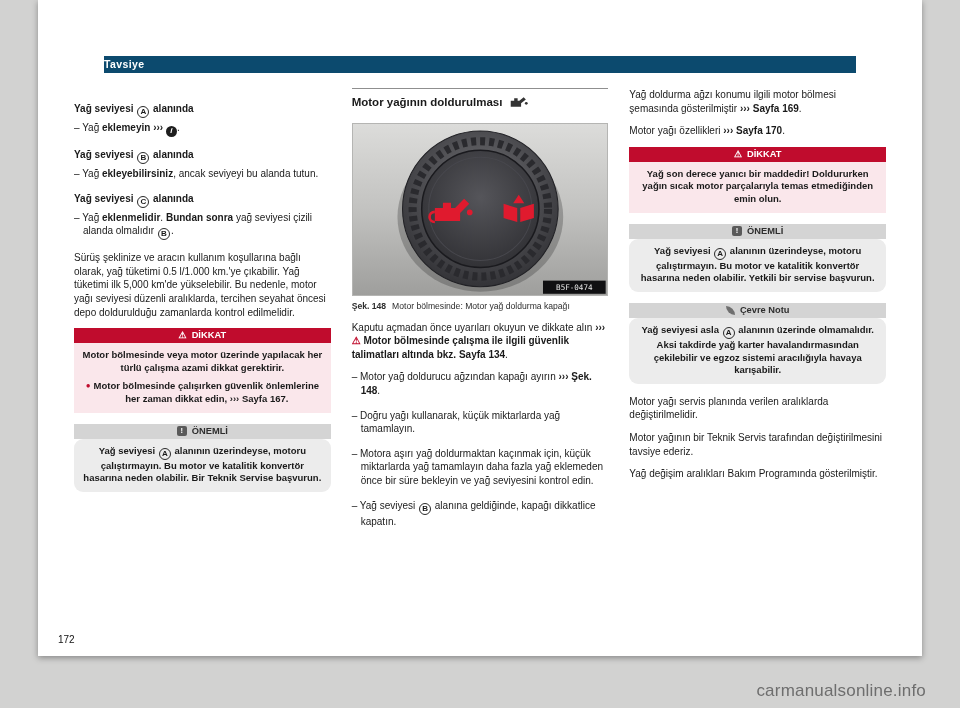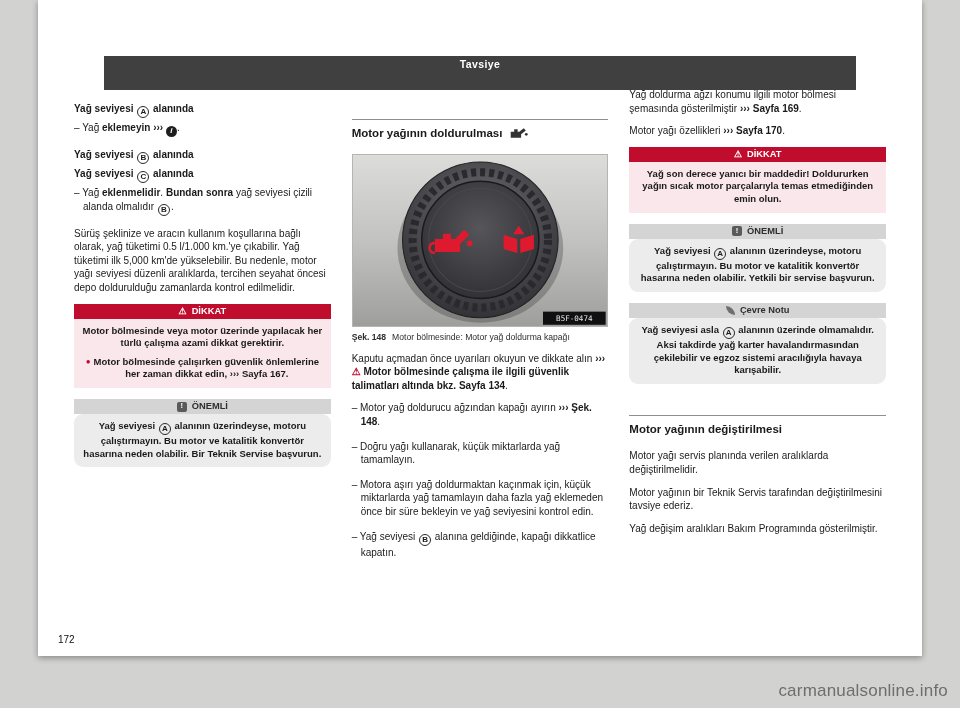--- a/index.html
+++ b/index.html
@@ -10,23 +10,23 @@
     position:relative;
     overflow:hidden;
     color:#1a1a1a;
   }
   .page {
     position:absolute; left:38px; top:0; width:884px; height:656px;
     background:#ffffff;
     box-shadow:0 2px 6px rgba(0,0,0,.35);
   }
   .tavsiye-bar {
-    position:absolute; top:56px; left:66px; right:66px; height:34px;
-    background:#404040; color:#fff;
-    font-size:10.5px; font-weight:bold; text-align:center; line-height:17px;
+    position:absolute; top:56px; left:66px; right:66px; height:17px;
+    background:#0c4a6e; color:#fff;
+    font-size:10.5px; font-weight:bold; line-height:17px;
     letter-spacing:.4px;
   }
   .cols {
     position:absolute; top:88px; left:36px; right:36px; bottom:40px;
     display:flex; gap:21px;
   }
   .col { flex:1; font-size:10px; line-height:1.36; }
   .col-1 { padding-top:14px; }
 
   .b { font-weight:bold; }
@@ -46,21 +46,21 @@
     background:#1e1e1e; color:#fff; font-size:8px; font-weight:bold; font-style:italic;
     vertical-align:-2px; text-indent:0;
   }
   .inl.warning-icon { color:#c00c2d; font-size:10px; font-weight:bold; text-indent:0; }
 
   .h2 {
     font-size:11.5px; font-weight:bold;
     border-top:1px solid #8f8f8f;
     padding:6px 0 5px;
     margin-bottom:7px;
-    display:flex; align-items:center; gap:7px;margin-top:31px;
+    display:flex; align-items:center; gap:7px;
   }
   .h-icon { width:19px; height:13px; flex:0 0 auto; }
 
   .fig { border:1px solid #b5b5b3; margin-bottom:5px; background:#f9a8d4; }
   .fig svg { display:block; width:100%; height:auto; }
   .fig-caption { font-size:8.6px; color:#2d2d2d; line-height:1.3; margin-bottom:8px; }
   .fig-caption .cap-label { font-weight:bold; margin-right:6px; }
 
   .box { margin:4px 0 11px; }
   .box-header {
@@ -85,38 +85,39 @@
   }
   .bh-leaf {
     width:9px; height:9px; background:#6f6f6f; display:inline-block;
     border-radius:0 100% 0 100%;
   }
   .rdot { color:#c00c2d; font-size:8px; margin-right:3px; vertical-align:1px; }
   .bullet-line { padding-left:9px; text-indent:-9px; }
 
   .page-number { position:absolute; left:20px; bottom:11px; font-size:10px; color:#111; }
   .watermark {
-    position:absolute; right:12px; bottom:7px;
+    position:absolute; right:34px; bottom:7px;
     font-size:17px; color:#6e6e6e; letter-spacing:.2px;text-align:right;
   }
 </style>
 </head>
 <body>
 
 <div class="page">
 
   <div class="tavsiye-bar">Tavsiye</div>
 
   <div class="cols">
 
     <div class="col col-1">
       <p class="lvl"><span class="b">Yağ seviyesi </span><span class="circ">A</span><span class="b"> alanında</span></p>
       <p class="li"><span>– Yağ </span><span class="b">eklemeyin</span><span> </span><span class="b">›››</span><span> </span><span class="inl info-icon">i</span><span>.</span></p>
 
       <p class="lvl"><span class="b">Yağ seviyesi </span><span class="circ">B</span><span class="b"> alanında</span></p>
+      <p class="li"><span>– Yağ </span><span class="b">ekleyebilirsiniz</span><span>, ancak seviyeyi bu alanda tutun.</span></p>
 
       <p class="lvl"><span class="b">Yağ seviyesi </span><span class="circ">C</span><span class="b"> alanında</span></p>
       <p class="li"><span>– Yağ </span><span class="b">eklenmelidir</span><span>. </span><span class="b">Bundan sonra</span><span> yağ seviyesi çizili alanda olmalıdır </span><span class="circ">B</span><span>.</span></p>
 
       <p class="plain">Sürüş şeklinize ve aracın kullanım koşullarına bağlı olarak, yağ tüketimi 0.5 l/1.000 km.'ye çıkabilir. Yağ tüketimi ilk 5,000 km'de yükselebilir. Bu nedenle, motor yağı seviyesi düzenli aralıklarda, tercihen seyahat öncesi depo doldurulduğu zamanlarda kontrol edilmelidir.</p>
 
       <div class="box box-dikkat">
         <div class="box-header">
           <span class="bh-warn">⚠</span>
           <span>DİKKAT</span>
@@ -222,23 +223,20 @@
       <div class="box box-gray">
         <div class="box-header">
           <span class="bh-leaf"></span>
           <span>Çevre Notu</span>
         </div>
         <div class="box-body">
           <p><span class="b">Yağ seviyesi asla </span><span class="circ">A</span><span class="b"> alanının üzerinde olmamalıdır. Aksi takdirde yağ karter havalandırmasından çekilebilir ve egzoz sistemi aracılığıyla havaya karışabilir.</span></p>
         </div>
       </div>
 
-      <div class="h2">
-        <span>Motor yağının değiştirilmesi</span>
-      </div>
       <p class="plain">Motor yağı servis planında verilen aralıklarda değiştirilmelidir.</p>
       <p class="plain">Motor yağının bir Teknik Servis tarafından değiştirilmesini tavsiye ederiz.</p>
       <p class="plain">Yağ değişim aralıkları Bakım Programında gösterilmiştir.</p>
     </div>
 
   </div>
 
   <div class="page-number">172</div>
 </div>
 

